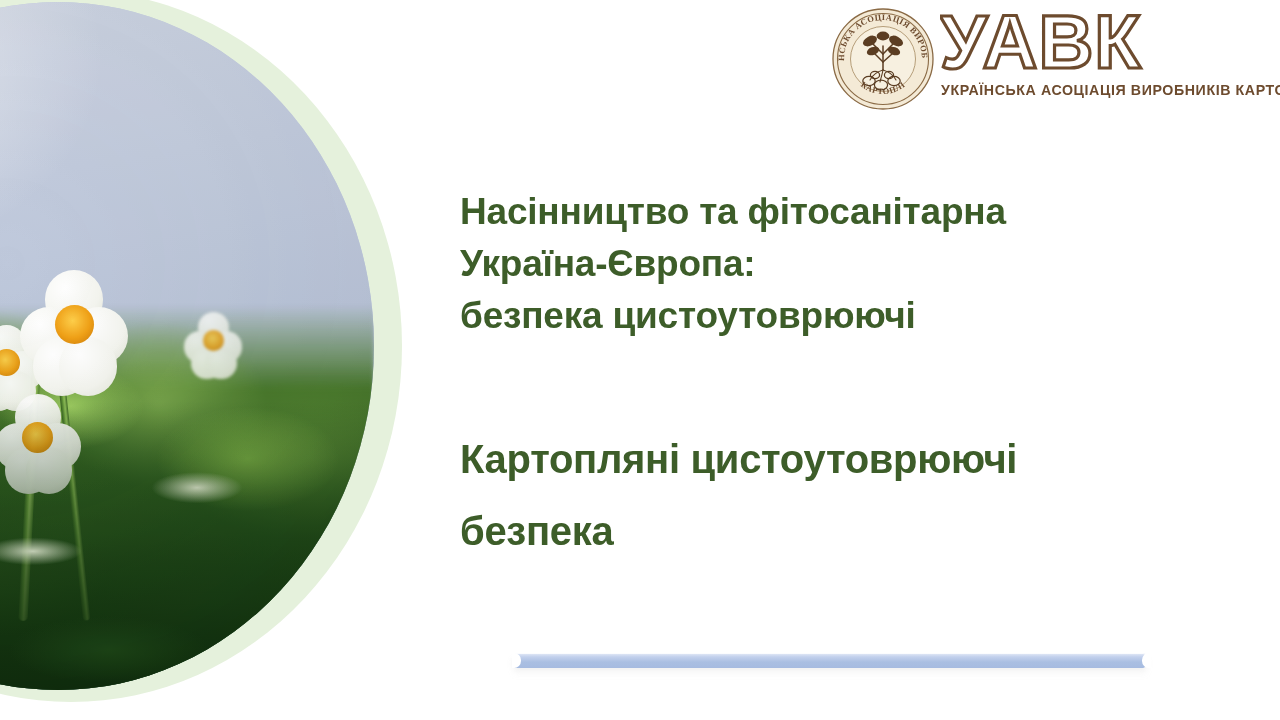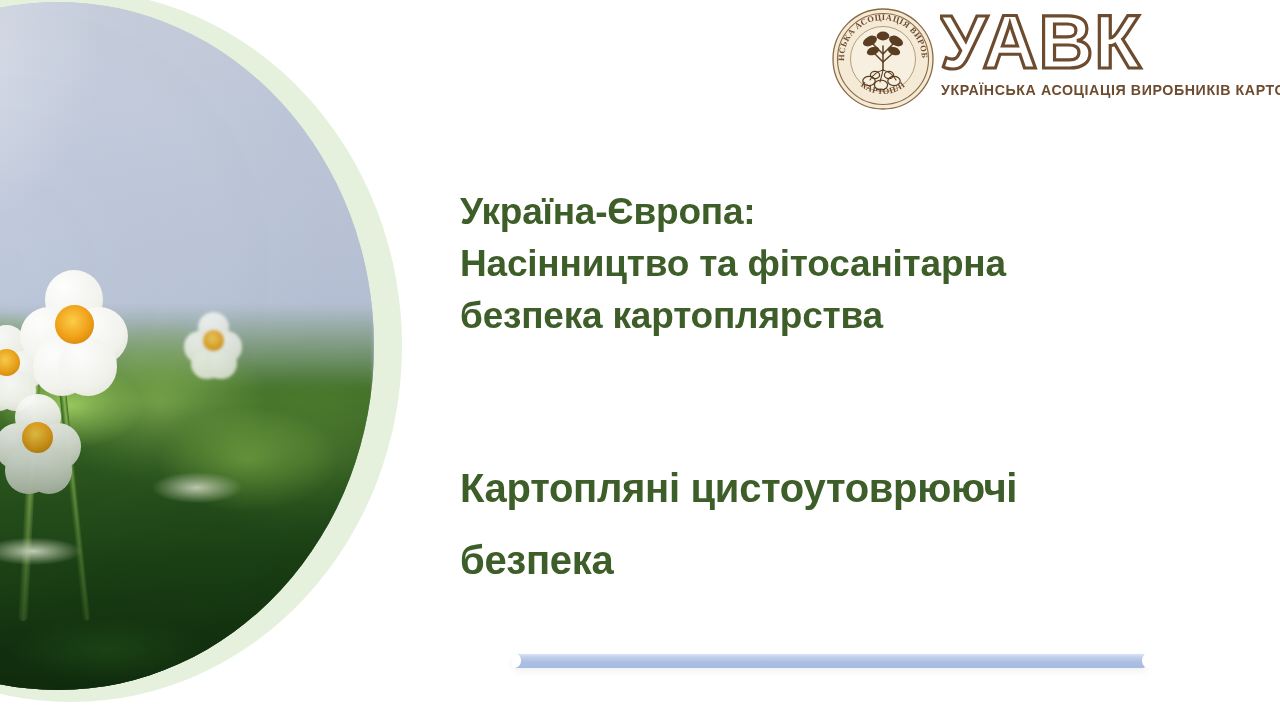--- a/index.html
+++ b/index.html
@@ -214,21 +214,21 @@
     font-size: 37px;
     font-weight: bold;
     line-height: 52px;
     letter-spacing: -0.2px;
     white-space: nowrap;
   }
 
   #subtitle-block {
     position: absolute;
     left: 460px;
-    top: 452px;
+    top: 423px;
     width: 760px;
   }
 
   .subtitle-line {
     color: #3d5d29;
     font-size: 40px;
     font-weight: bold;
     line-height: 72px;
     letter-spacing: -0.3px;
     white-space: nowrap;
@@ -378,23 +378,23 @@
     </svg>
 
     <svg id="logo-wordmark" viewBox="0 0 312 76">
       <text x="0" y="62" font-family="'Liberation Sans', sans-serif" font-size="76" font-weight="bold" letter-spacing="1" fill="#ffffff" stroke="#6d4b2e" stroke-width="3.2">УАВК</text>
     </svg>
 
     <div id="logo-tagline">УКРАЇНСЬКА АСОЦІАЦІЯ ВИРОБНИКІВ КАРТОПЛІ</div>
   </div>
 
   <div id="title-block">
+    <div class="title-line">Насінництво та фітосанітарна</div>
     <div class="title-line">Україна-Європа:</div>
-    <div class="title-line">Насінництво та фітосанітарна</div>
-    <div class="title-line">безпека картоплярства</div>
+    <div class="title-line">безпека цистоутоврюючі</div>
   </div>
 
   <div id="subtitle-block">
     <div class="subtitle-line">Картопляні цистоутоврюючі</div>
     <div class="subtitle-line">безпека</div>
   </div>
 
   <div id="accent-bar-wrap">
     <div id="accent-bar-shadow"></div>
     <div id="accent-bar"></div>

